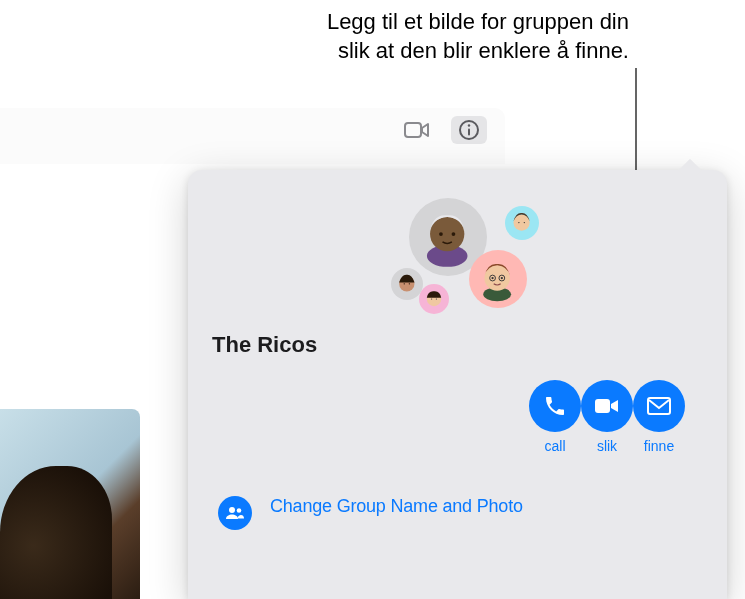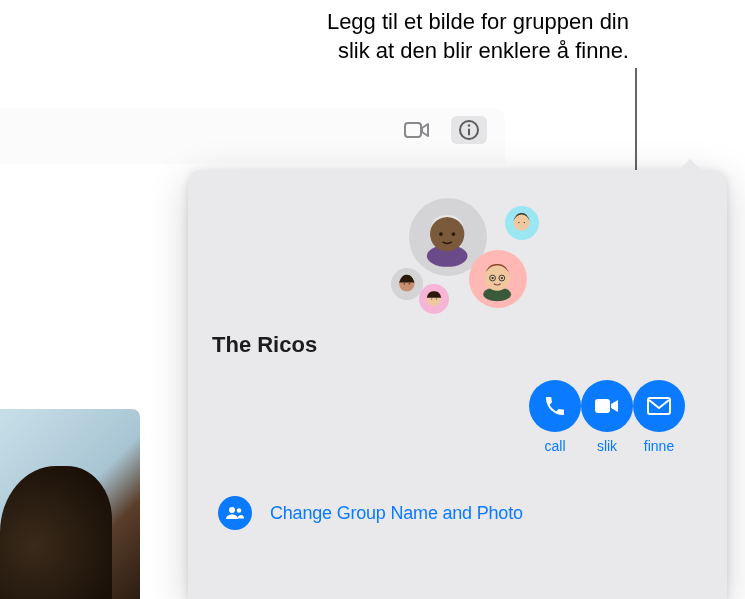--- a/index.html
+++ b/index.html
@@ -156,21 +156,20 @@
       justify-content: center;
       color: #fff;
     }
     .action-label {
       font-size: 14px;
       color: #0a7aff;
     }
     .change-row {
       margin-top: 42px;
       display: flex;
-      align-items: center;
       gap: 18px;
       padding: 0 6px;
     }
     .change-icon {
       width: 34px;
       height: 34px;
       border-radius: 50%;
       background: #0a7aff;
       display: flex;
       align-items: center;

